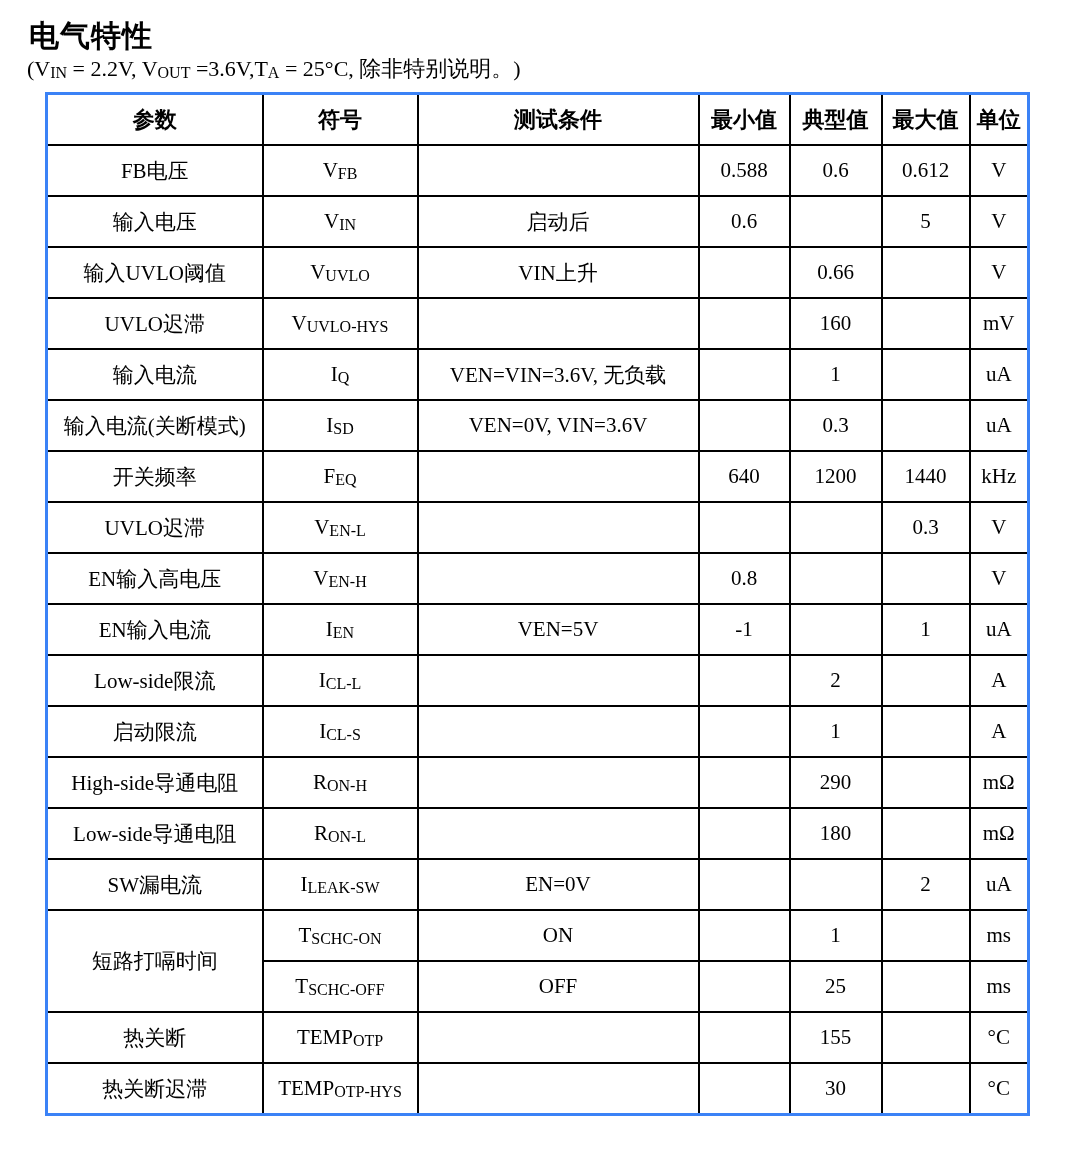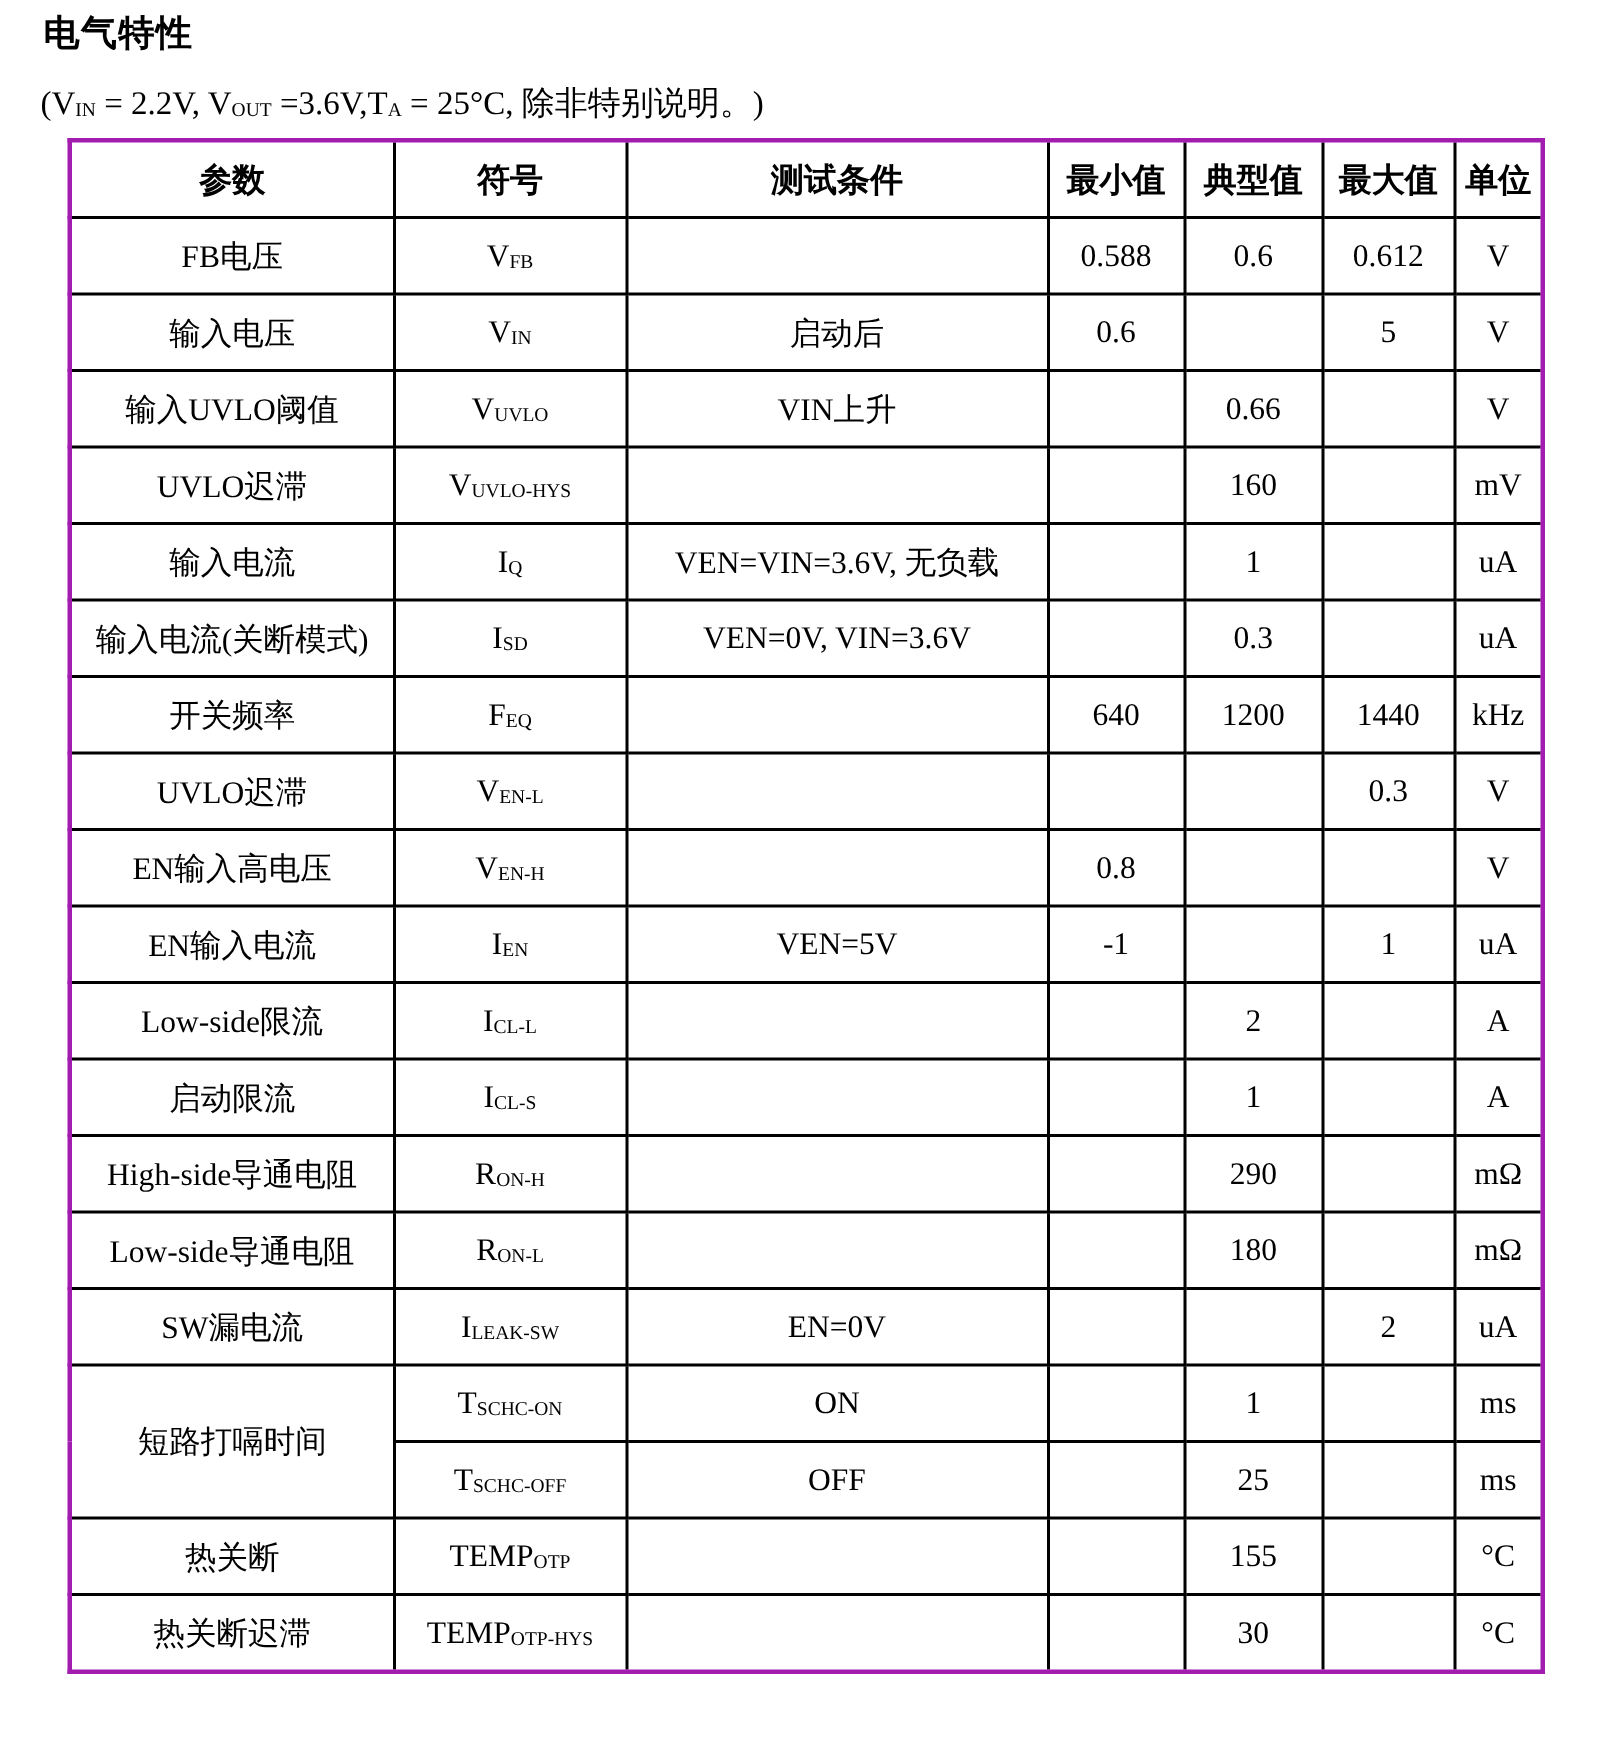--- a/index.html
+++ b/index.html
@@ -5,43 +5,43 @@
   html, body {
     margin: 0; padding: 0;
     width: 1072px; height: 1170px;
     background: #ffffff;
     color: #000000;
     font-family: "Liberation Serif", "DejaVu Serif", serif;
     position: relative;
   }
   .page-title {
     position: absolute;
-    left: 29px; top: 6px;
-    font-size: 24px;
+    left: 29px; top: 16px;
+    font-size: 30px;
     font-weight: bold;
     letter-spacing: 1px;
   }
   .conditions {
     position: absolute;
     left: 27px; top: 54px;
     font-size: 22px;
     white-space: pre;
   }
   sub.s {
-    font-size: 13px;
+    font-size: 16px;
     line-height: 1;
     vertical-align: -0.12em;
     letter-spacing: 0;
   }
   table.spec {
     position: absolute;
     left: 45px; top: 92px;
     border-collapse: collapse;
     table-layout: fixed;
-    border: 3px solid #a21caf;
+    border: 3px solid #3b82f6;
   }
   table.spec th, table.spec td {
     border: 2px solid #000;
     text-align: center;
     vertical-align: middle;
     padding: 0 2px;
     overflow: hidden;
   }
   table.spec th {
     font-size: 22px;

